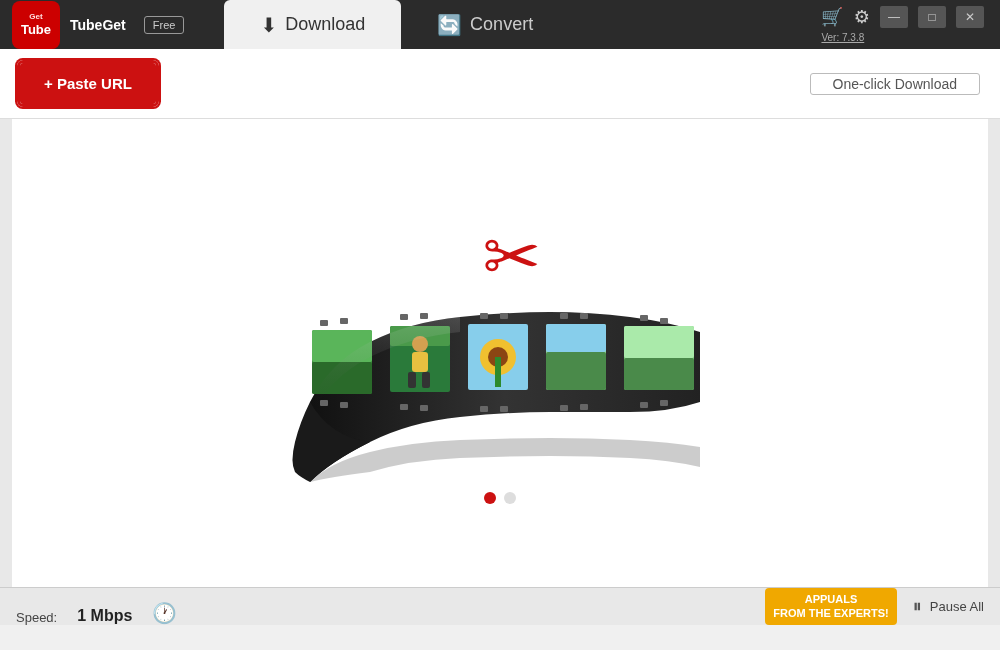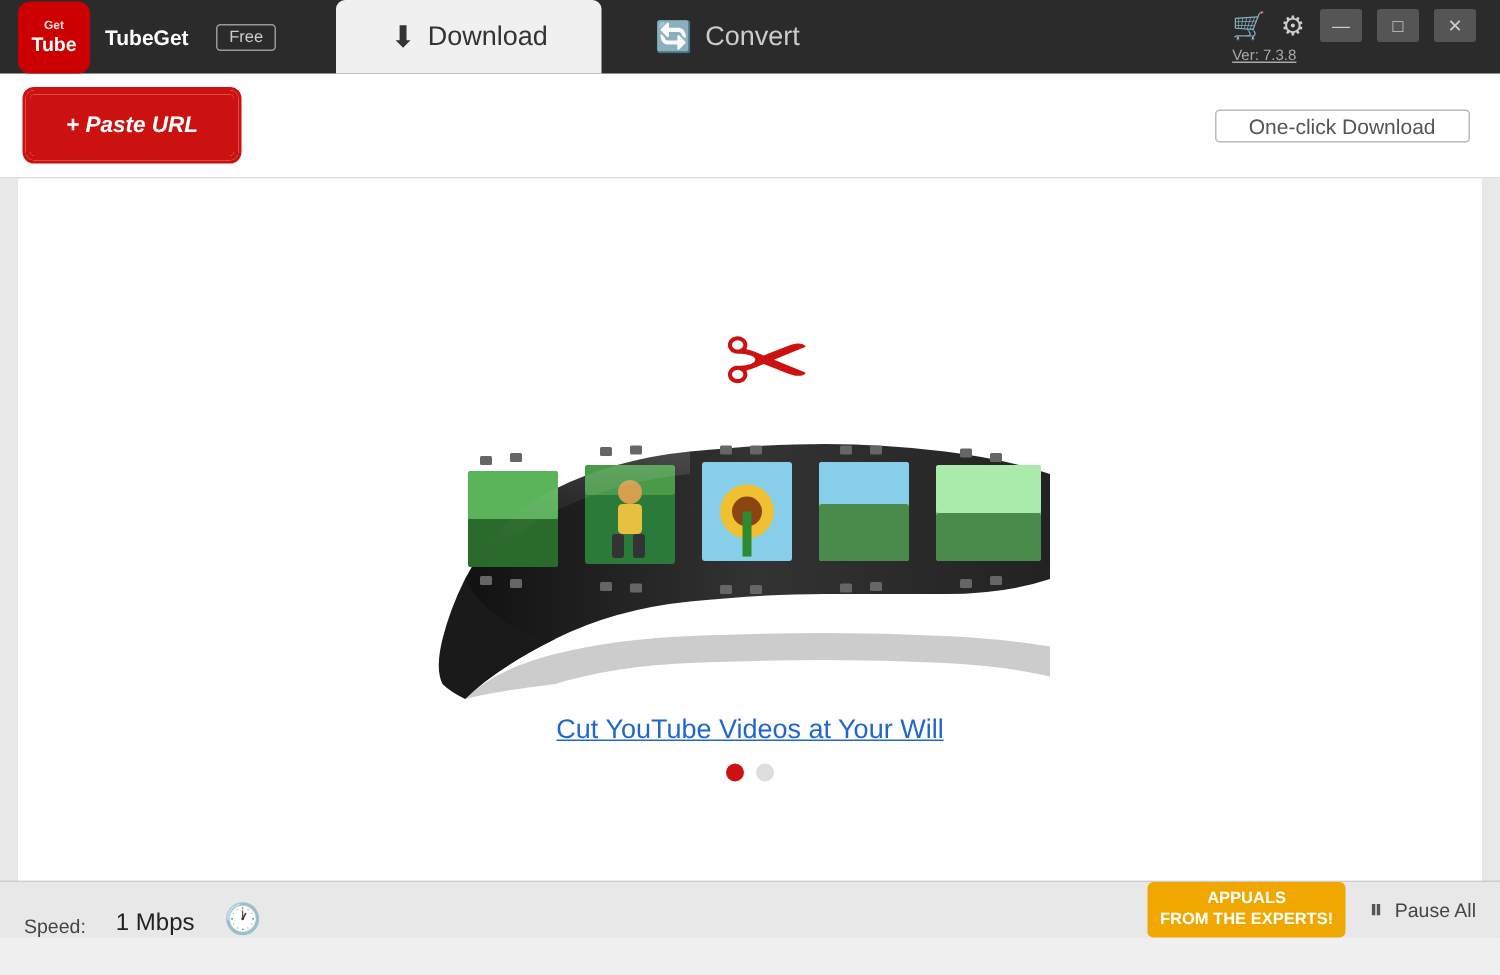--- a/index.html
+++ b/index.html
@@ -135,21 +135,20 @@
       background: #cc1111;
       color: white;
       border: 2px solid #cc1111;
       padding: 10px 22px;
       font-size: 15px;
       font-weight: bold;
       cursor: pointer;
       border-radius: 3px;
       outline: 3px solid #cc1111;
       box-shadow: 0 0 0 3px white, 0 0 0 5px #cc1111;
-      font-style: italic;
     }
 
     .one-click-btn {
       background: white;
       color: #555;
       border: 1px solid #bbb;
       padding: 2px 22px;
       font-size: 14px;
       cursor: pointer;
       border-radius: 3px;
@@ -251,21 +250,21 @@
       border-top: 1px solid #ccc;
       gap: 20px;
     }
 
     .speed-label {
       font-size: 13px;
       color: #444;
     }
 
     .speed-value {
-      font-weight: normal;
+      font-weight: bold;
       color: #222;
     }
 
     .history-icon {
       font-size: 20px;
       color: #666;
       cursor: pointer;
     }
 
     .status-right {
@@ -436,21 +435,20 @@
           <rect x="334" y="156" width="70" height="32" rx="2" fill="#4a8a4a"></rect>
 
           <path d="M20,280 Q40,260 80,250 Q120,240 170,238 Q220,236 260,236 Q300,236 340,238 Q380,240 410,245 L410,265 Q380,258 340,256 Q300,254 260,254 Q220,254 170,256 Q120,258 80,270 Q40,275 20,280 Z" fill="#000" opacity="0.2"></path>
 
           <path d="M20,200 Q10,220 5,240 Q0,260 5,270 Q10,275 20,280 Q40,260 80,240 Q40,235 20,200 Z" fill="#1a1a1a"></path>
 
           <path d="M20,200 Q40,160 80,140 Q120,120 170,115 L170,130 Q120,135 80,155 Q40,175 20,215 Z" fill="url(#reflectGrad)"></path>
         </svg>
       </div>
 
-      <a class="promo-text">Cut YouTube Videos at Your Will</a>
 
       <div class="dot-indicators">
         <div class="dot active"></div>
         <div class="dot"></div>
       </div>
     </div>
   </div>
 
   <div class="status-bar">
     <span class="speed-label">Speed:</span>

